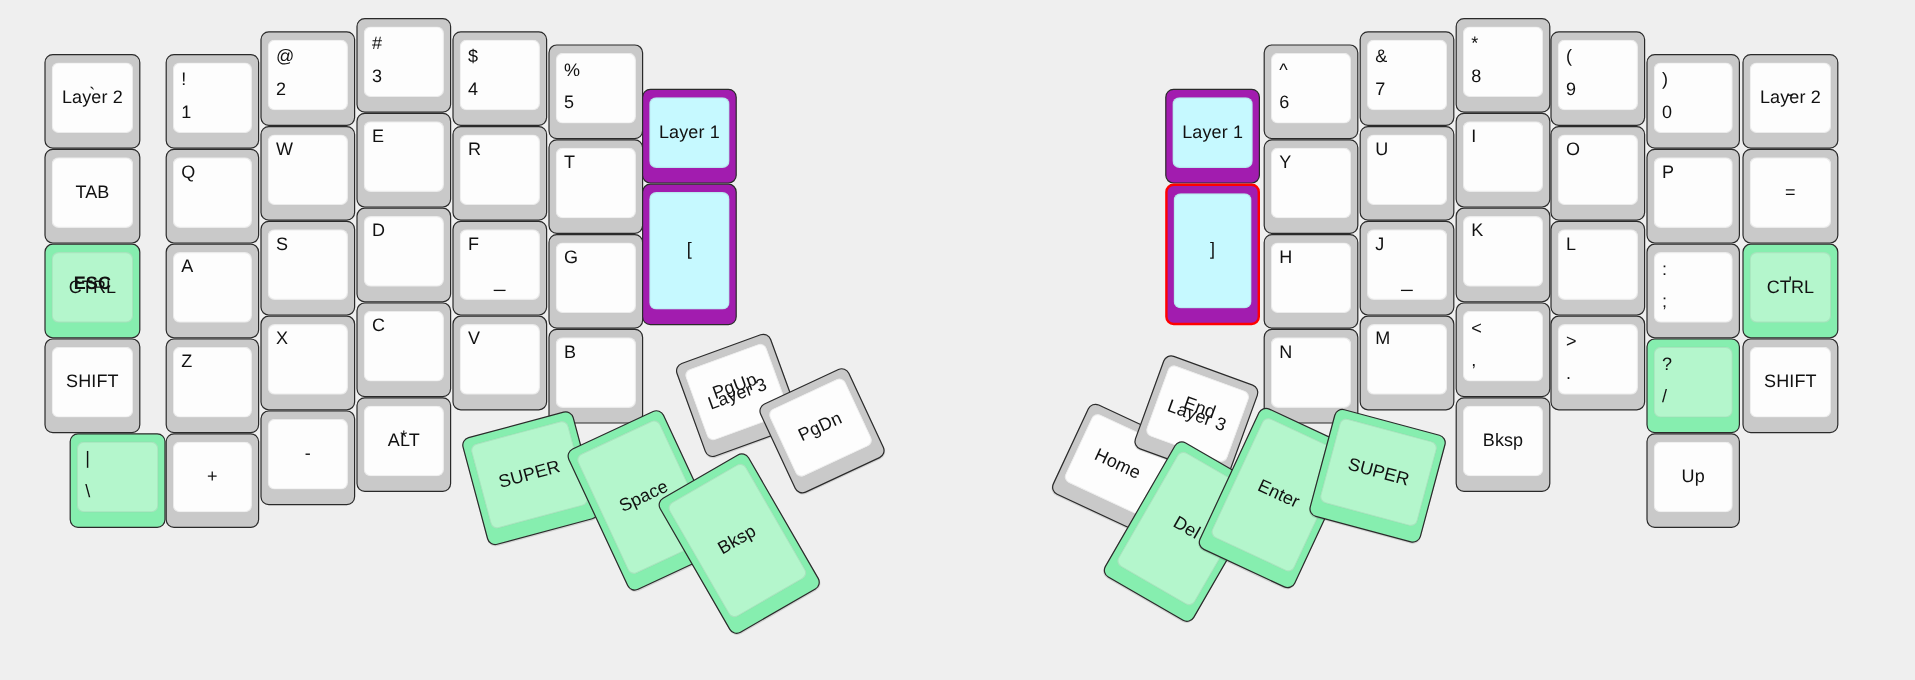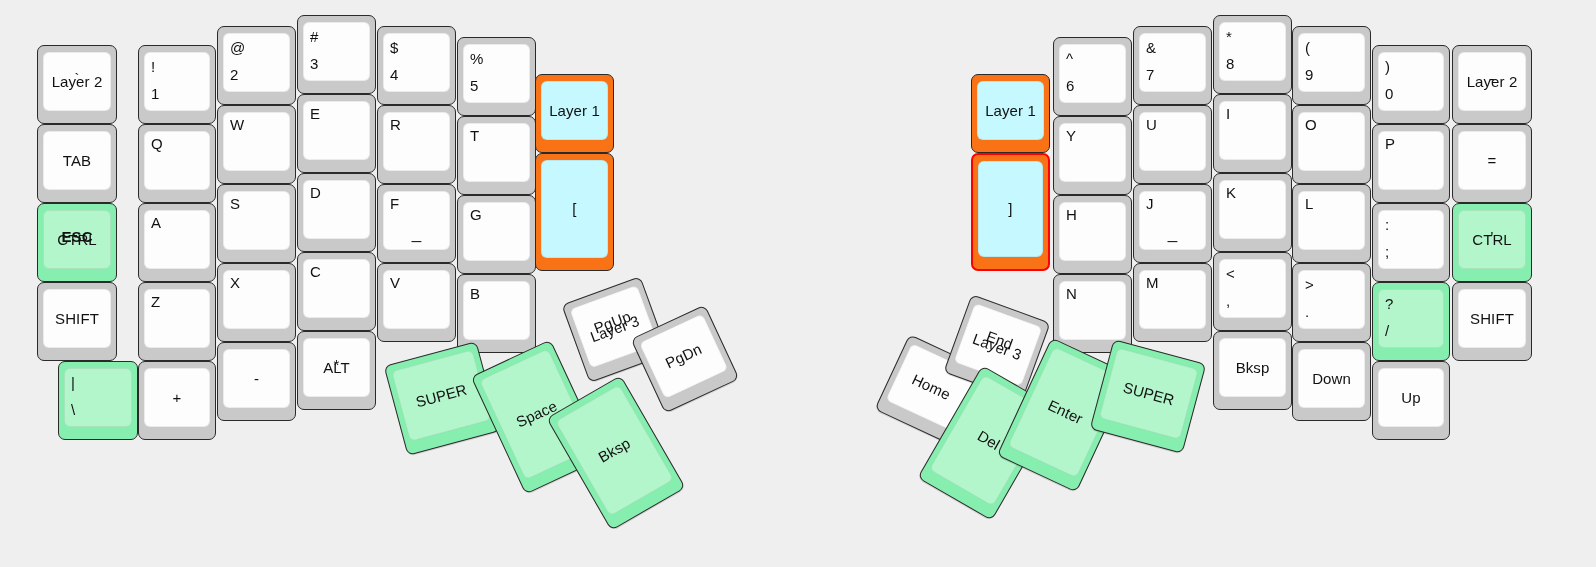--- a/index.html
+++ b/index.html
@@ -43,21 +43,21 @@
   .lg.tl{ top:4px; left:6px; text-align:left;}
   .lg.tc{ top:4px; left:0; width:100%; text-align:center;}
   .lg.ctr{ top:50%; left:0; width:100%; text-align:center; transform:translateY(-50%);}
   .lg.bl{ bottom:4px; left:6px; text-align:left;}
   .lg.bc{ bottom:4px; left:0; width:100%; text-align:center;}
   .lg.bump{ bottom:6px; left:0; width:100%; text-align:center; font-size:17px; color:#111;}
 
   
   .key.green{ background:#86eeaf; }
   .key.green .cap{ background:#b4f6cc; }
-  .key.cyan{ background:#f97316; }
+  .key.cyan{ background:#a21caf; }
   .key.cyan .cap{ background:#c6f9ff; }
   .key.sel{ border-color:#ff0000; border-width:2px; }
 
   
   .key.rot{ box-shadow:0 1px 0 rgba(0,0,0,0.12); }
 </style>
 </head>
 <body>
 
 <div id="board">
@@ -342,25 +342,20 @@
       <div class="cap">
         <span class="lg tl">L</span>
       </div>
     </div>
     <div class="key" style="left: 1292px; top: 263px; width: 79px; height: 79px;">
       <div class="cap">
         <span class="lg tl" style="top: 6px;">&gt;</span>
         <span class="lg bl" style="bottom: 8px;">.</span>
       </div>
     </div>
-    <div class="key" style="left: 1292px; top: 342px; width: 79px; height: 79px;">
-      <div class="cap">
-        <span class="lg ctr">Down</span>
-      </div>
-    </div>
     <div class="key" style="left: 1372px; top: 45px; width: 78px; height: 79px;">
       <div class="cap">
         <span class="lg tl" style="top: 6px;">)</span>
         <span class="lg bl" style="bottom: 8px;">0</span>
       </div>
     </div>
     <div class="key" style="left: 1372px; top: 124px; width: 78px; height: 79px;">
       <div class="cap">
         <span class="lg tl">P</span>
       </div>

